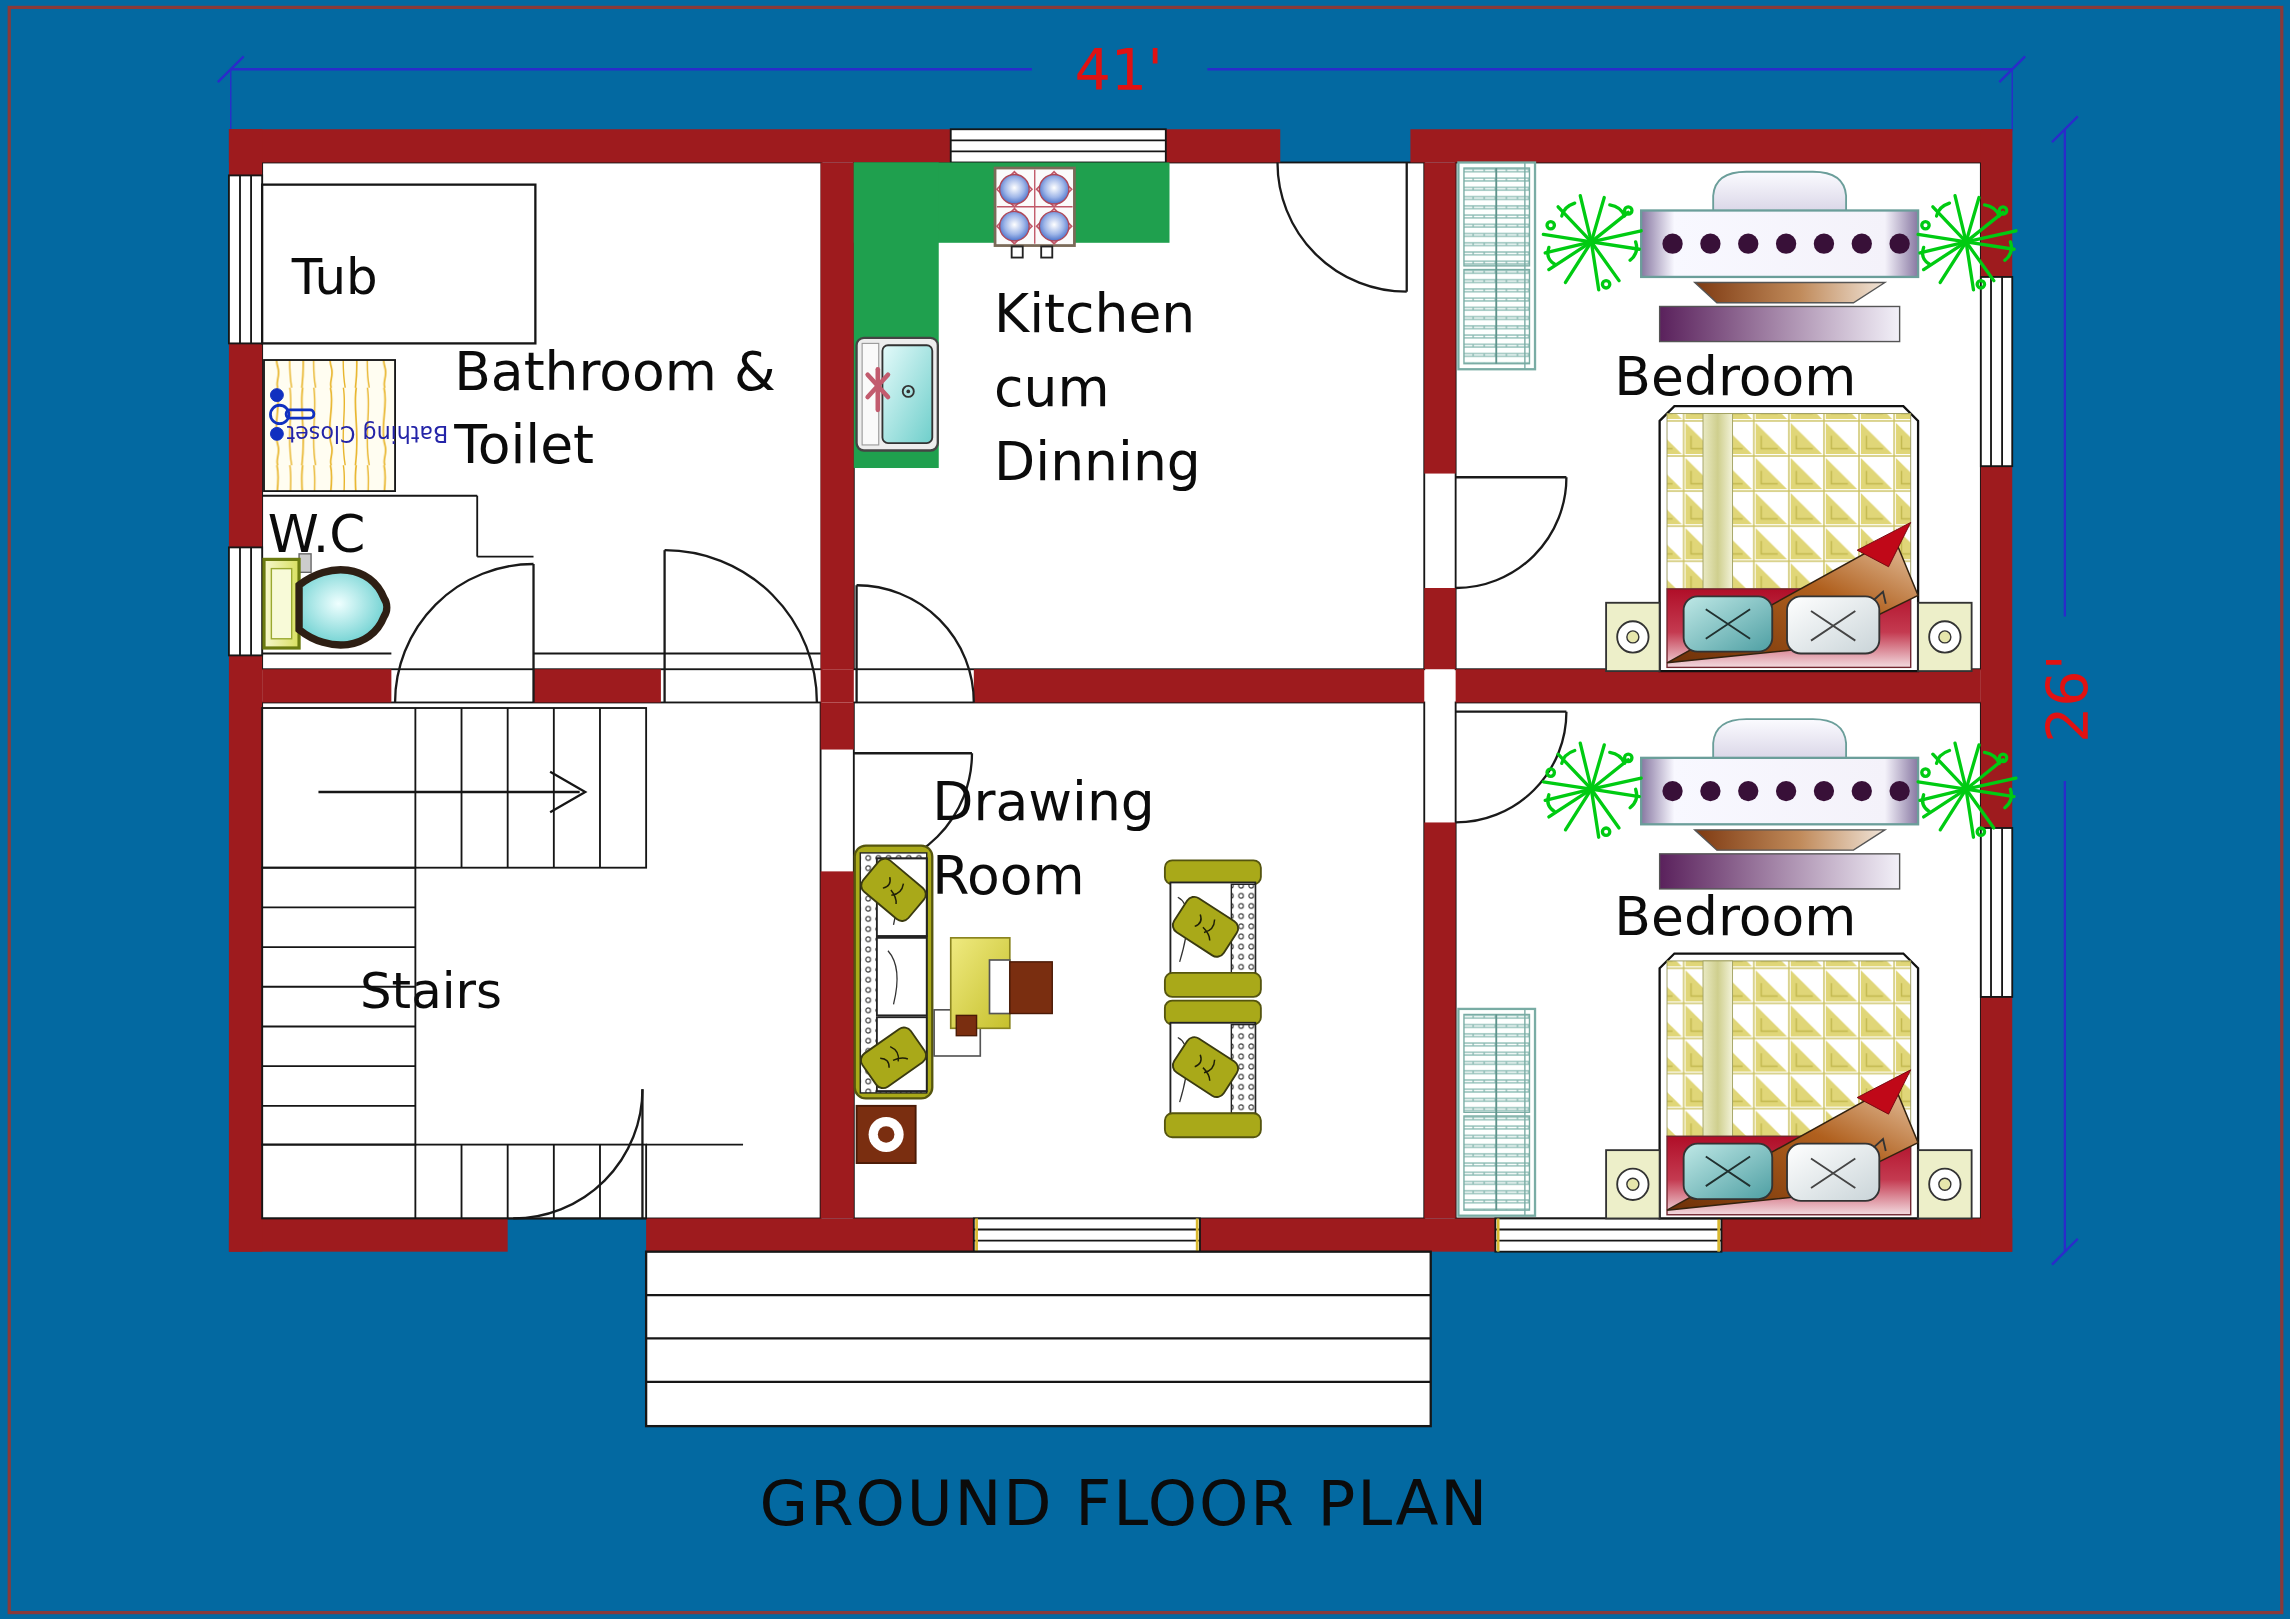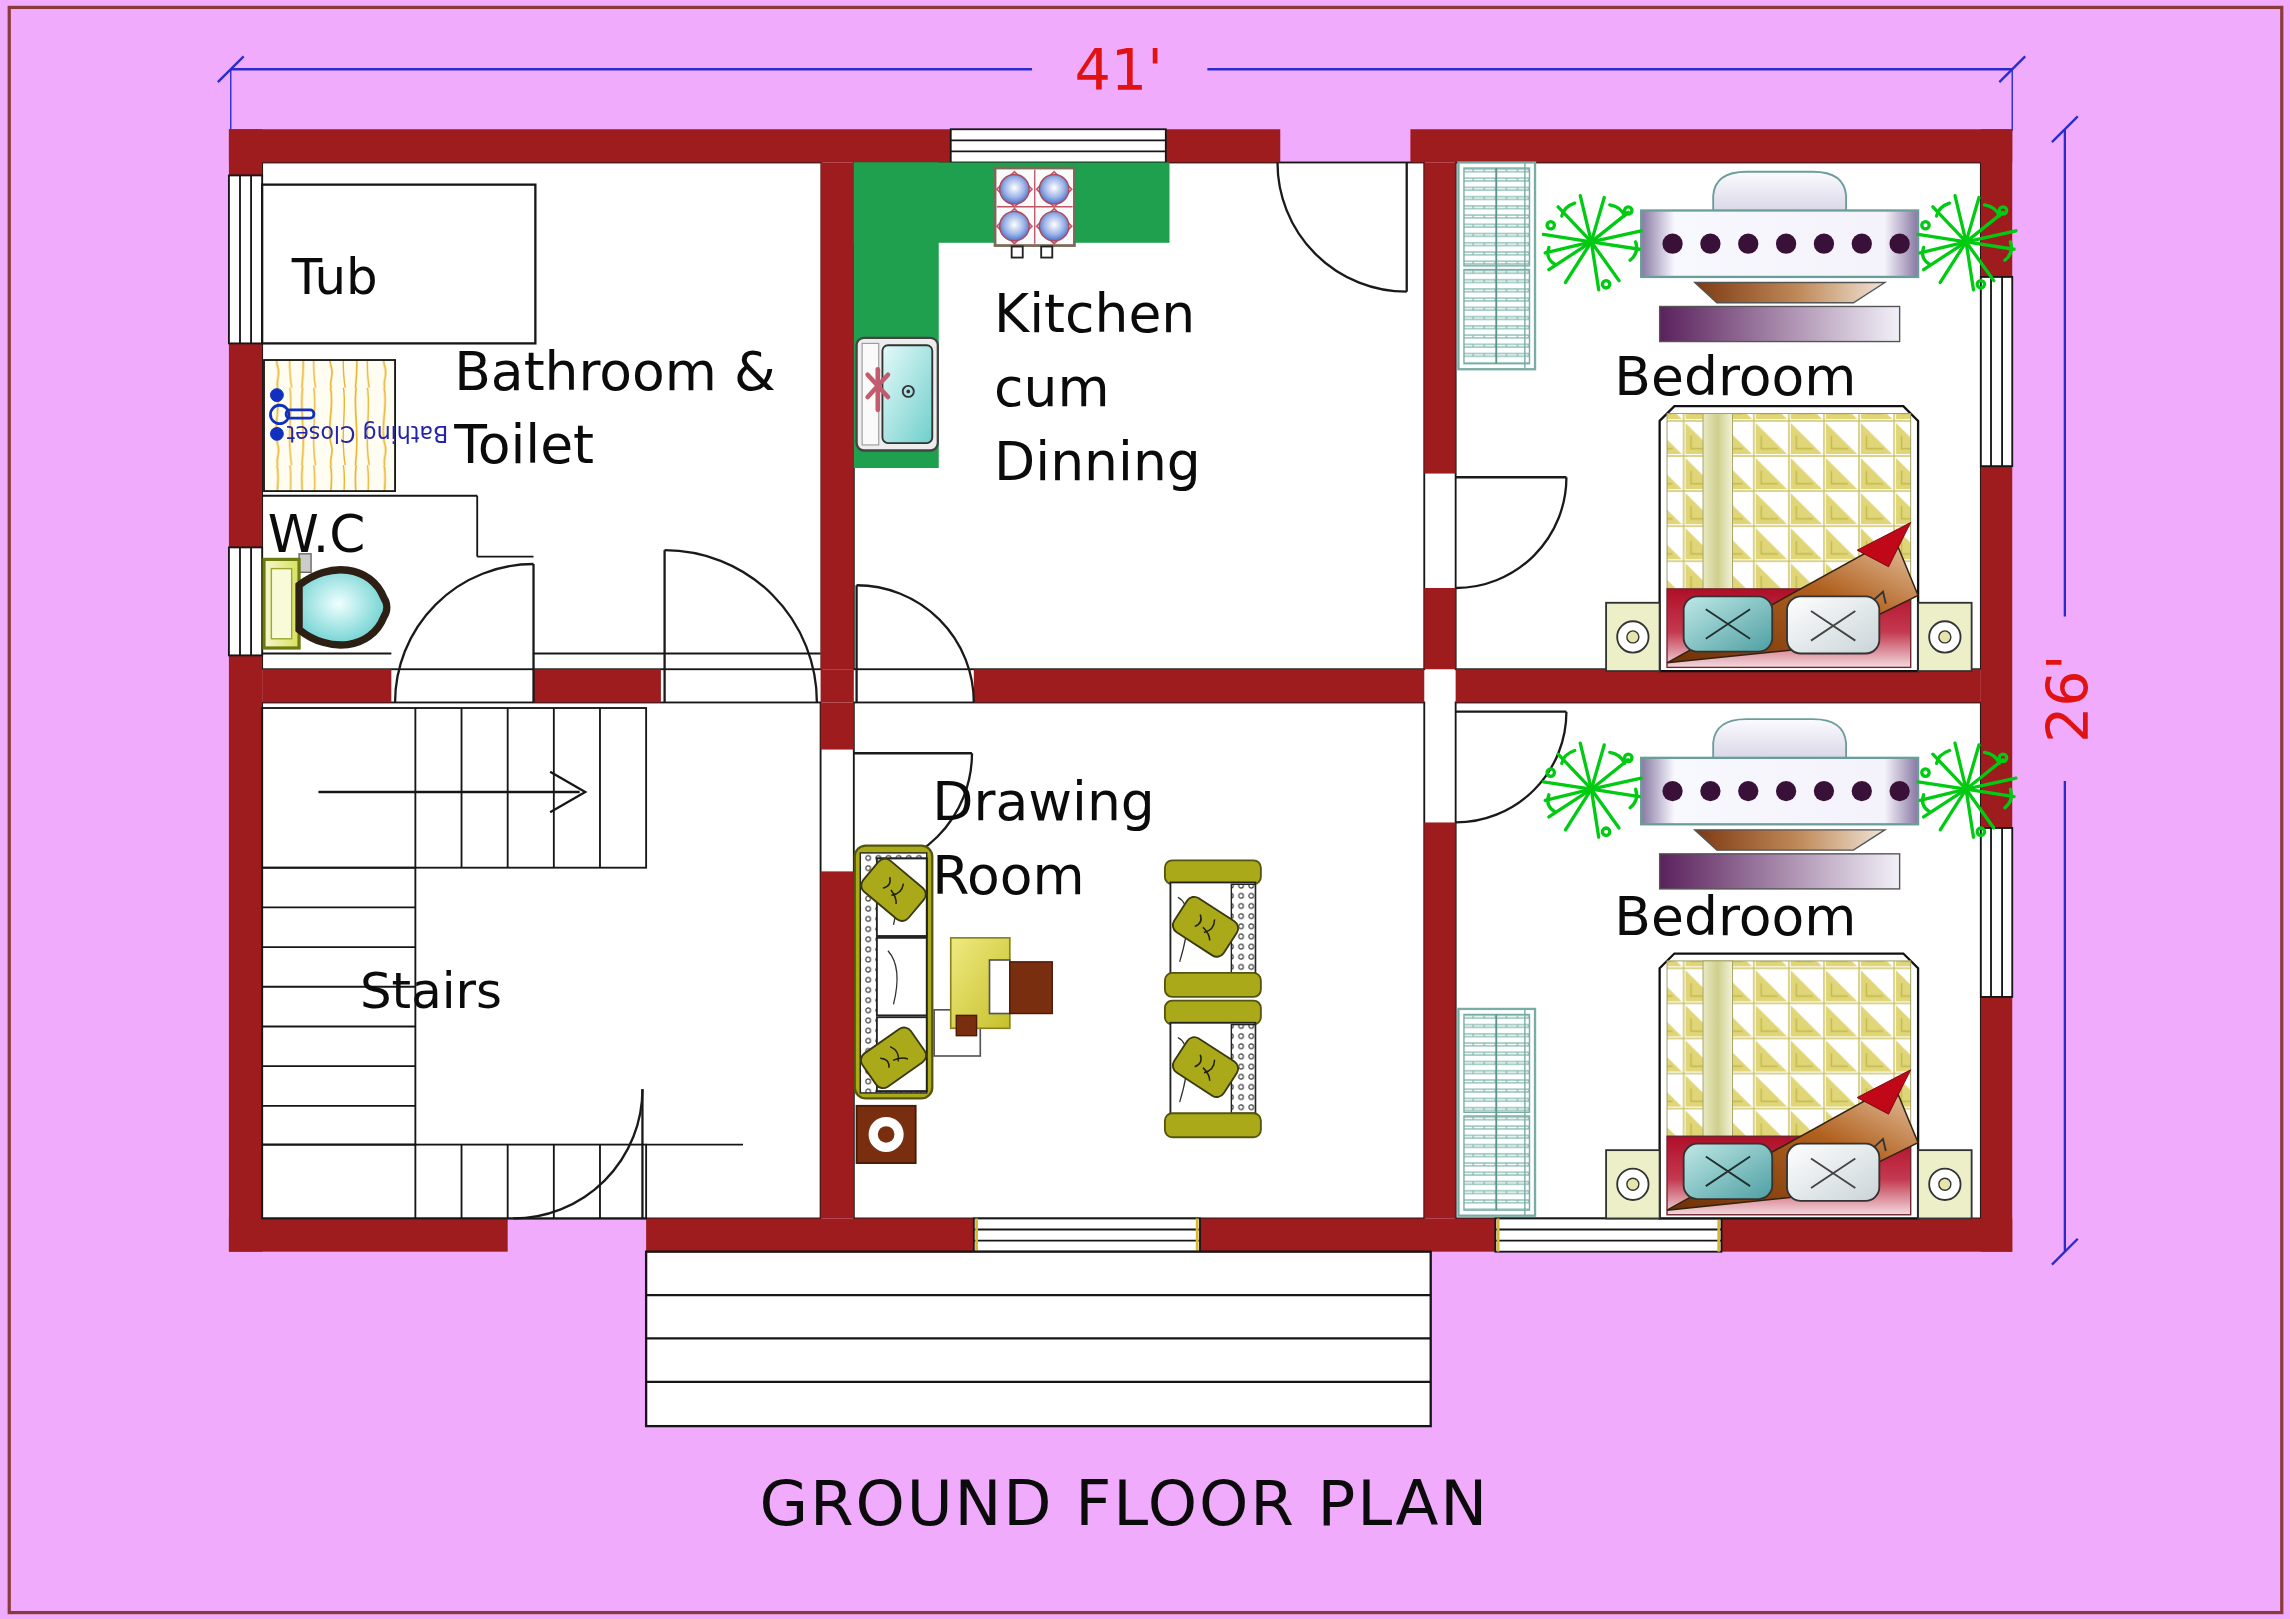--- a/index.html
+++ b/index.html
@@ -1,16 +1,16 @@
 <!DOCTYPE html>
 <html style="font-size:14.8px"><head>
 <meta charset="utf-8">
 <style>
   html,body{margin:0;padding:0;background:#ffffff;}
-  .stage{position:relative;width:2291px;height:1620px;background:#f0abfc;overflow:hidden;
+  .stage{position:relative;width:2291px;height:1620px;background:#0369a1;overflow:hidden;
          font-family:"DejaVu Sans",sans-serif;}
   svg{position:absolute;left:0;top:0;}
   svg text{font-family:"DejaVu Sans","Liberation Sans",sans-serif;}
 </style>
 </head>
 <body>
 
 <div class="stage">
 <svg viewBox="0 0 2482 1755" width="2291" height="1620">
   <defs>

